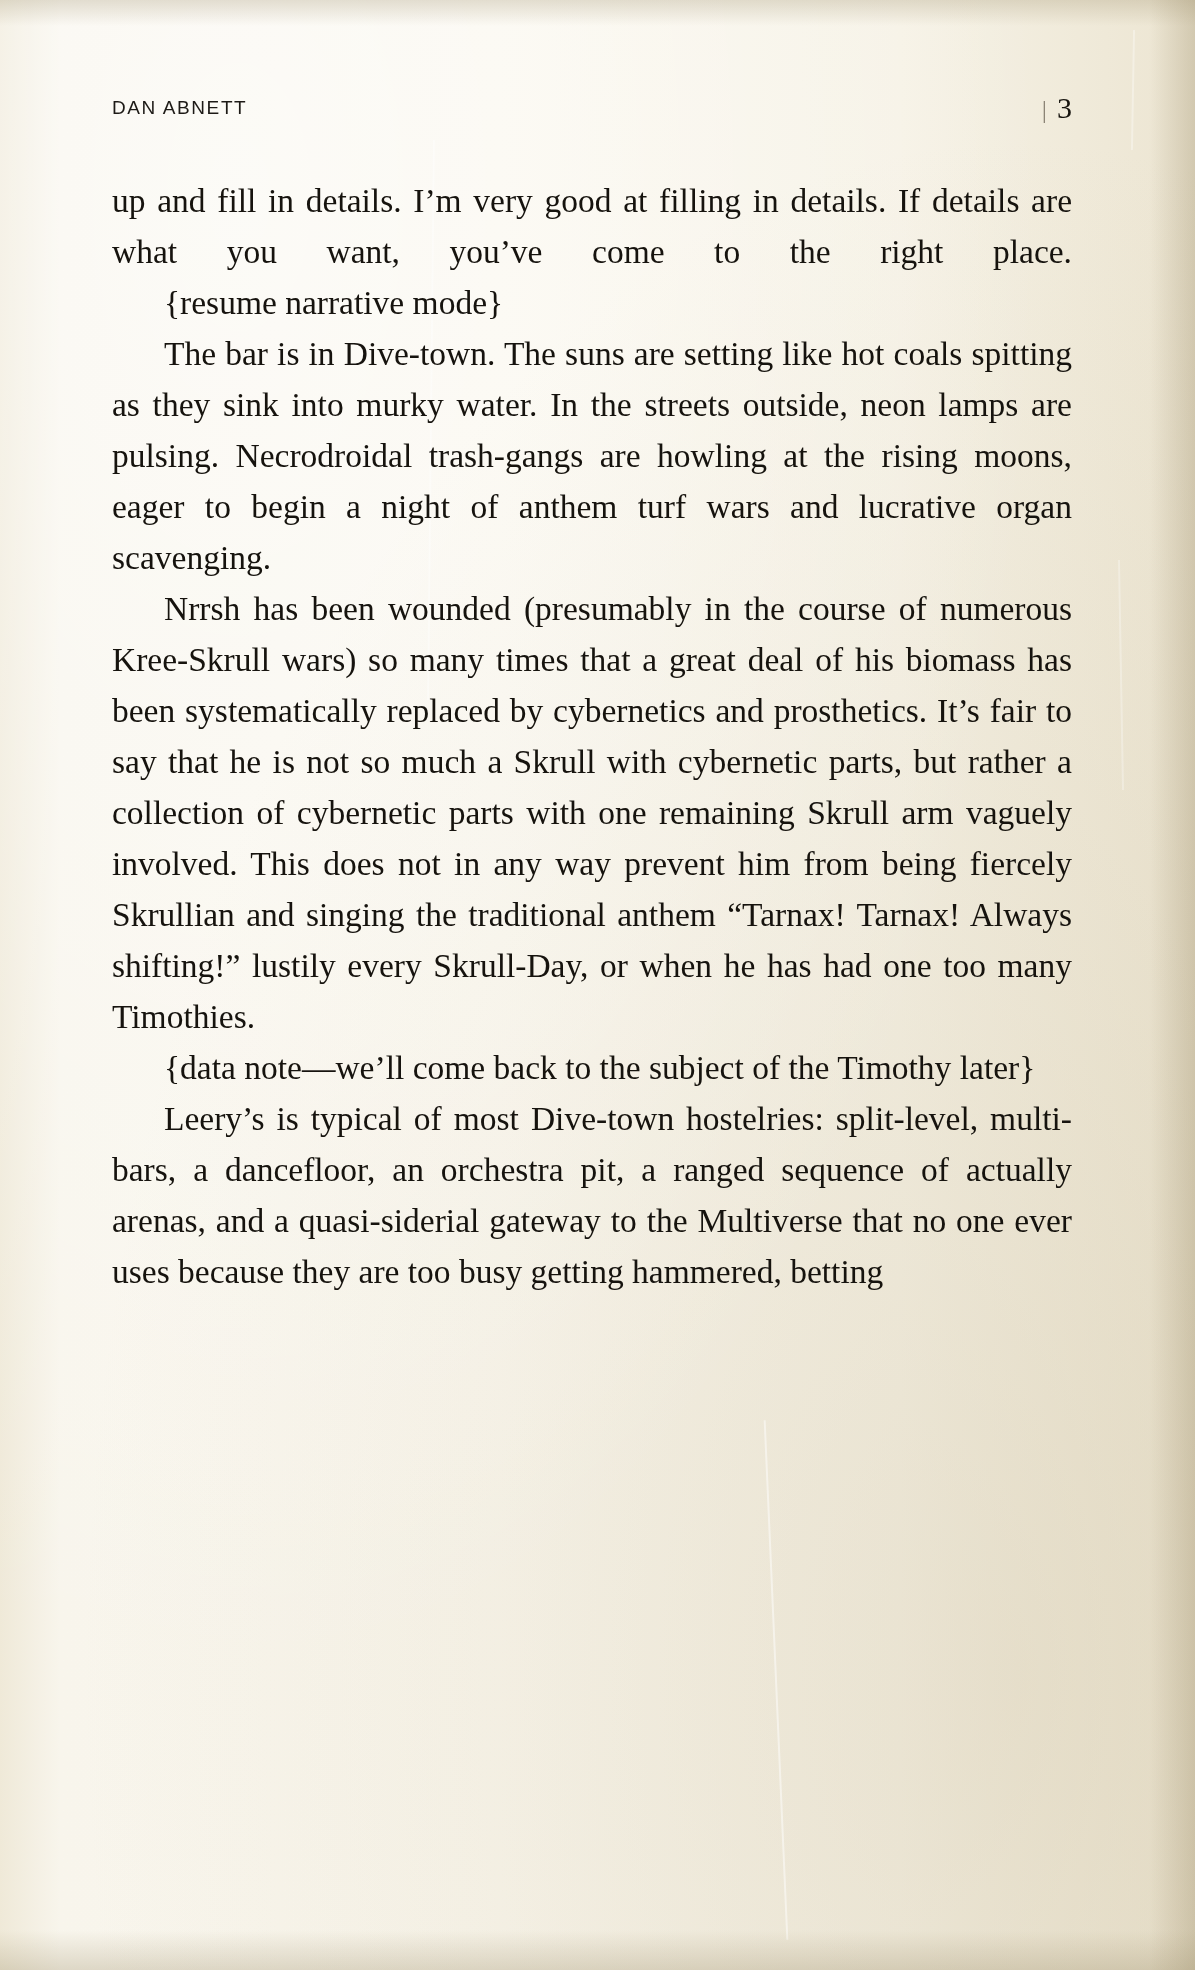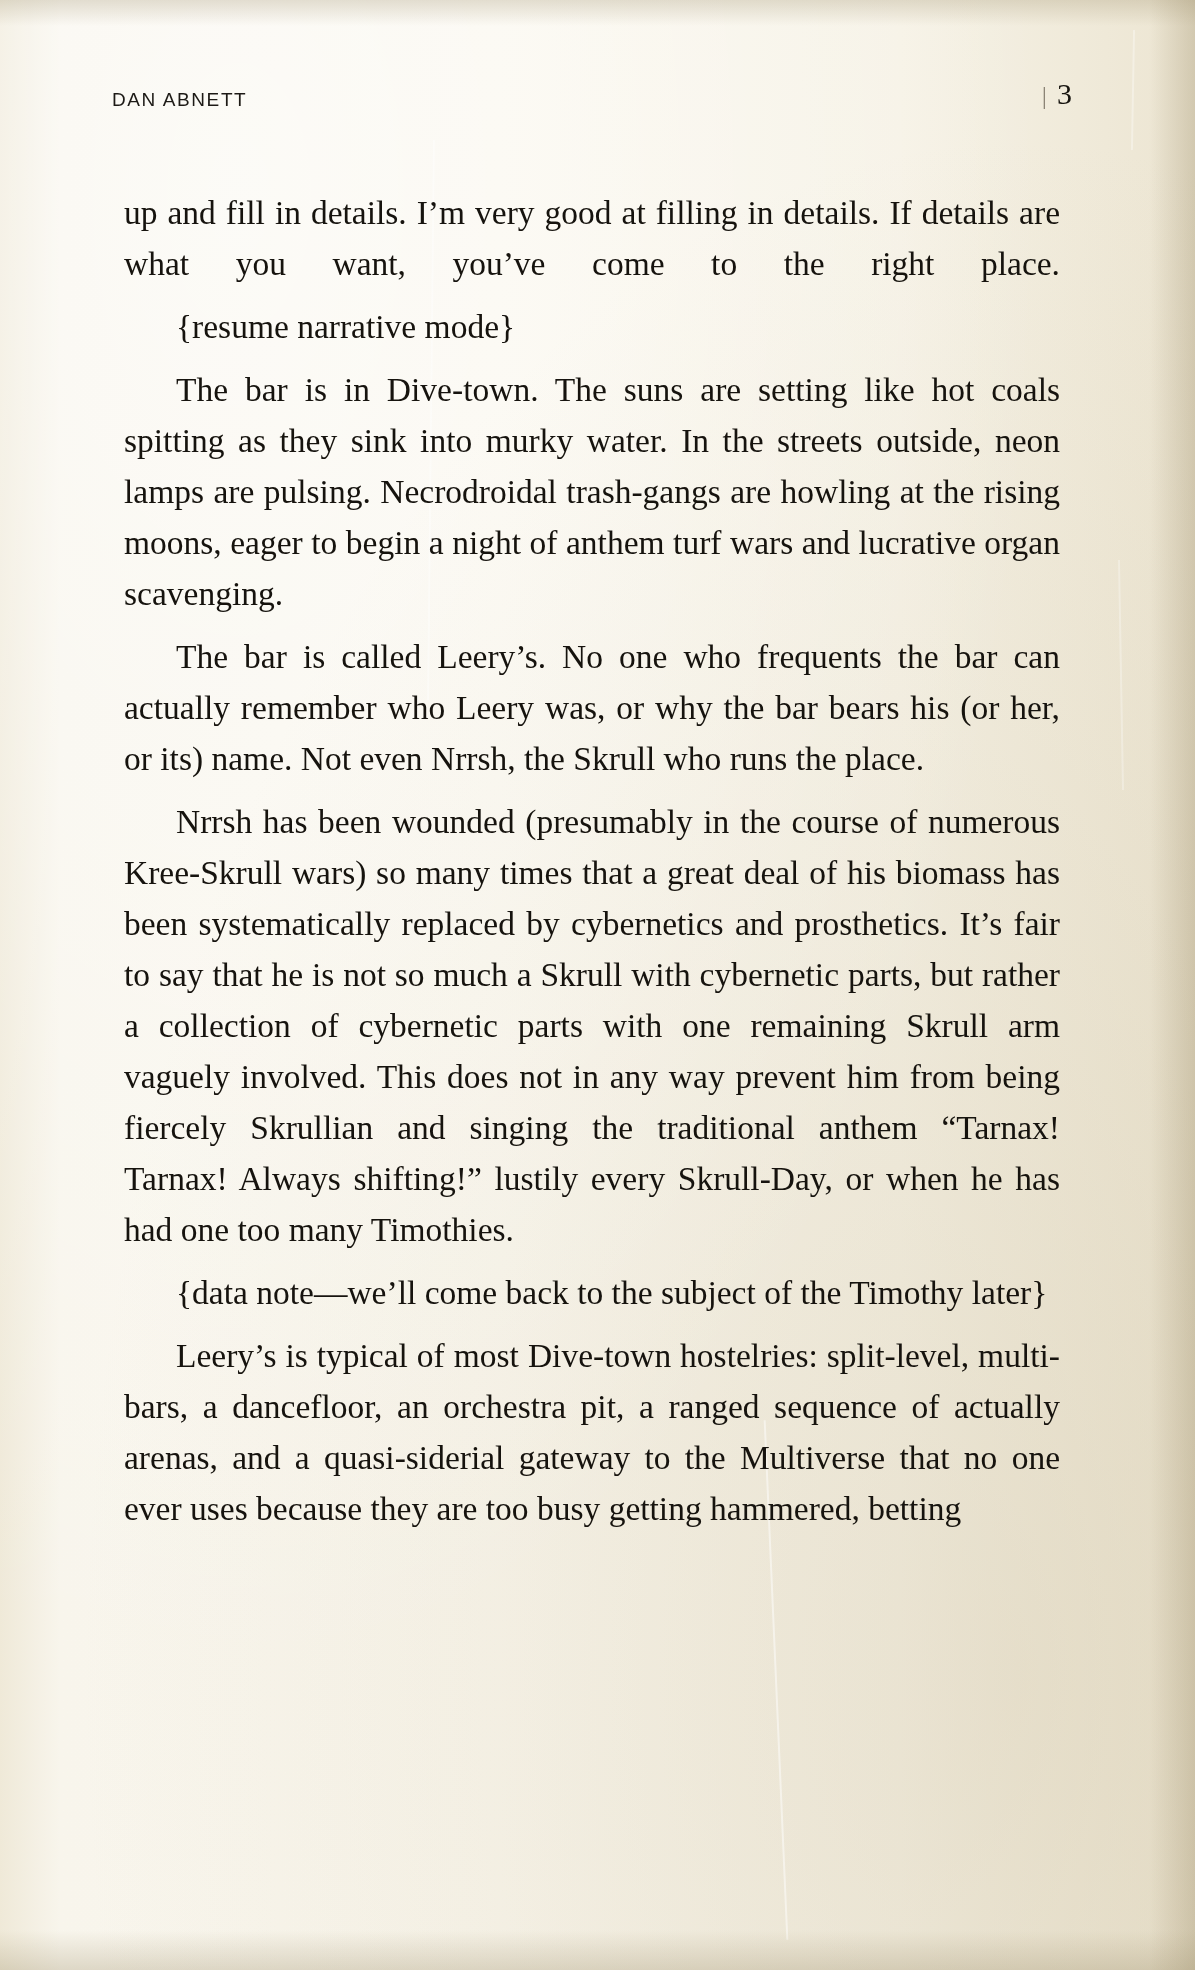--- a/index.html
+++ b/index.html
@@ -70,25 +70,25 @@
   .crease.c4 { left: 1120px; top: 560px; width: 2px; height: 230px; transform: rotate(-1deg); opacity: .4; }
 
   .content {
     position: relative;
     z-index: 3;
     padding: 0;
   }
 
   .running-head {
     position: absolute;
-    top: 77px;
+    top: 91px;
     left: 112px;
     width: 960px;
     display: flex;
-    align-items: flex-end;
+    align-items: center;
     justify-content: space-between;
   }
   .running-head .book-author {
     font-family: "Liberation Sans", sans-serif;
     font-size: 19px;
     letter-spacing: 1.6px;
     color: #1d1a16;
   }
   .folio-wrap {
     display: flex;
@@ -111,21 +111,21 @@
     top: 175px;
     left: 112px;
     width: 960px;
     font-size: 33.5px;
     line-height: 51px;
     color: #16130e;
     text-align: justify;
     text-justify: inter-word;
   }
   .body-text p {
-    margin: 12px;
+    margin: 0;
     text-indent: 0;
   }
   .body-text p.indent {
     text-indent: 52px;
   }
   .body-text p.stage {
     text-indent: 52px;
   }
   .body-text p.stage-hang {
     text-indent: 52px;
@@ -151,21 +151,20 @@
       <div class="folio-wrap">
         <span class="folio-mark">|</span>
         <span class="folio">3</span>
       </div>
     </div>
 
     <div class="body-text">
       <p class="last-line-full">up and fill in details. I’m very good at filling in details. If details are what you want, you’ve come to the right place.</p>
       <p class="stage">{resume narrative mode}</p>
       <p class="indent">The bar is in Dive-town. The suns are setting like hot coals spitting as they sink into murky water. In the streets outside, neon lamps are pulsing. Necrodroidal trash-gangs are howling at the rising moons, eager to begin a night of anthem turf wars and lucrative organ scavenging.</p>
-      <p class="indent">The bar is called Leery’s. No one who frequents the bar can actually remember who Leery was, or why the bar bears his (or her, or its) name. Not even Nrrsh, the Skrull who runs the place.</p>
       <p class="indent">Nrrsh has been wounded (presumably in the course of numerous Kree-Skrull wars) so many times that a great deal of his biomass has been systematically replaced by cybernetics and prosthetics. It’s fair to say that he is not so much a Skrull with cybernetic parts, but rather a collection of cybernetic parts with one remaining Skrull arm vaguely involved. This does not in any way prevent him from being fiercely Skrullian and singing the traditional anthem “Tarnax! Tarnax! Always shifting!” lustily every Skrull-Day, or when he has had one too many Timothies.</p>
       <p class="stage-hang">{data note—we’ll come back to the subject of the Timothy later}</p>
       <p class="indent">Leery’s is typical of most Dive-town hostelries: split-level, multi-bars, a dancefloor, an orchestra pit, a ranged sequence of actually arenas, and a quasi-siderial gateway to the Multiverse that no one ever uses because they are too busy getting hammered, betting</p>
     </div>
 
   </div>
 
   <div class="edge-shadow-top"></div>
   <div class="edge-shadow-right"></div>
   <div class="edge-shadow-bottom"></div>

